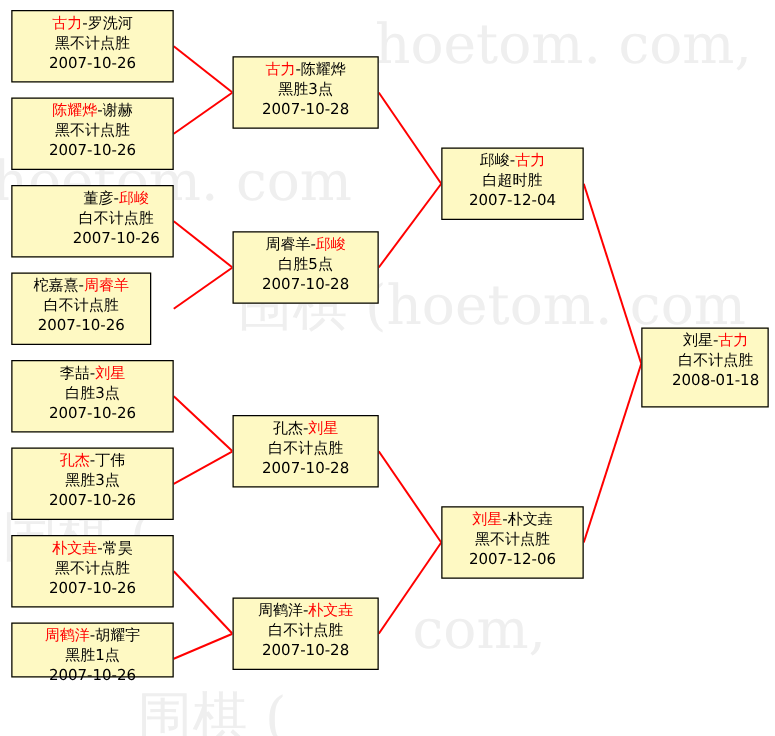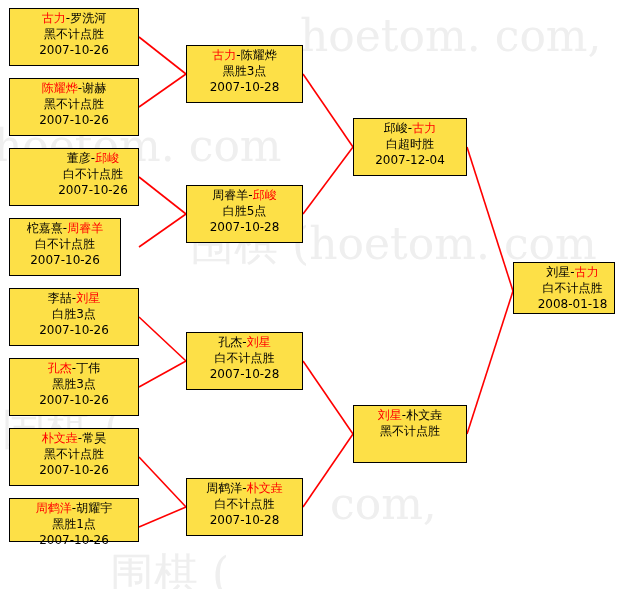--- a/index.html
+++ b/index.html
@@ -43,21 +43,21 @@
     top: 0;
     width: 620px;
     height: 589px;
     z-index: 1;
   }
   
   .game {
     position: absolute;
     box-sizing: border-box;
     border: 1px solid #000000;
-    background: #fde047;
+    background: #fef9c3;
     text-align: center;
     font-size: 12px;
     line-height: 15px;
     color: #000000;
     padding: 2px 3px 3px 3px;
     z-index: 2;
     white-space: nowrap;
   }
   .game .row {
     display: block;
@@ -178,21 +178,22 @@
 
   <div class="game" id="g-sf1" style="left: 353px; top: 118px; width: 114px; height: 58px;">
     <span class="row"><span class="blk">邱峻</span><span class="blk">-</span><span class="red">古力</span></span>
     <span class="row">白超时胜</span>
     <span class="row">2007-12-04</span>
   </div>
 
   <div class="game" id="g-sf2" style="left: 353px; top: 405px; width: 114px; height: 58px;">
     <span class="row"><span class="red">刘星</span><span class="blk">-</span><span class="blk">朴文垚</span></span>
     <span class="row">黑不计点胜</span>
+    <span class="row">2007-12-06</span>
   </div>
 
-  <div class="game" id="g-final" style="left: 513px; top: 262px; width: 102px; height: 52px; padding-left: 20px;">
+  <div class="game" id="g-final" style="left: 513px; top: 262px; width: 102px; height: 64px; padding-left: 20px;">
     <span class="row"><span class="blk">刘星</span><span class="blk">-</span><span class="red">古力</span></span>
     <span class="row">白不计点胜</span>
     <span class="row">2008-01-18</span>
   </div>
 
 </div>
 
 </body></html>

